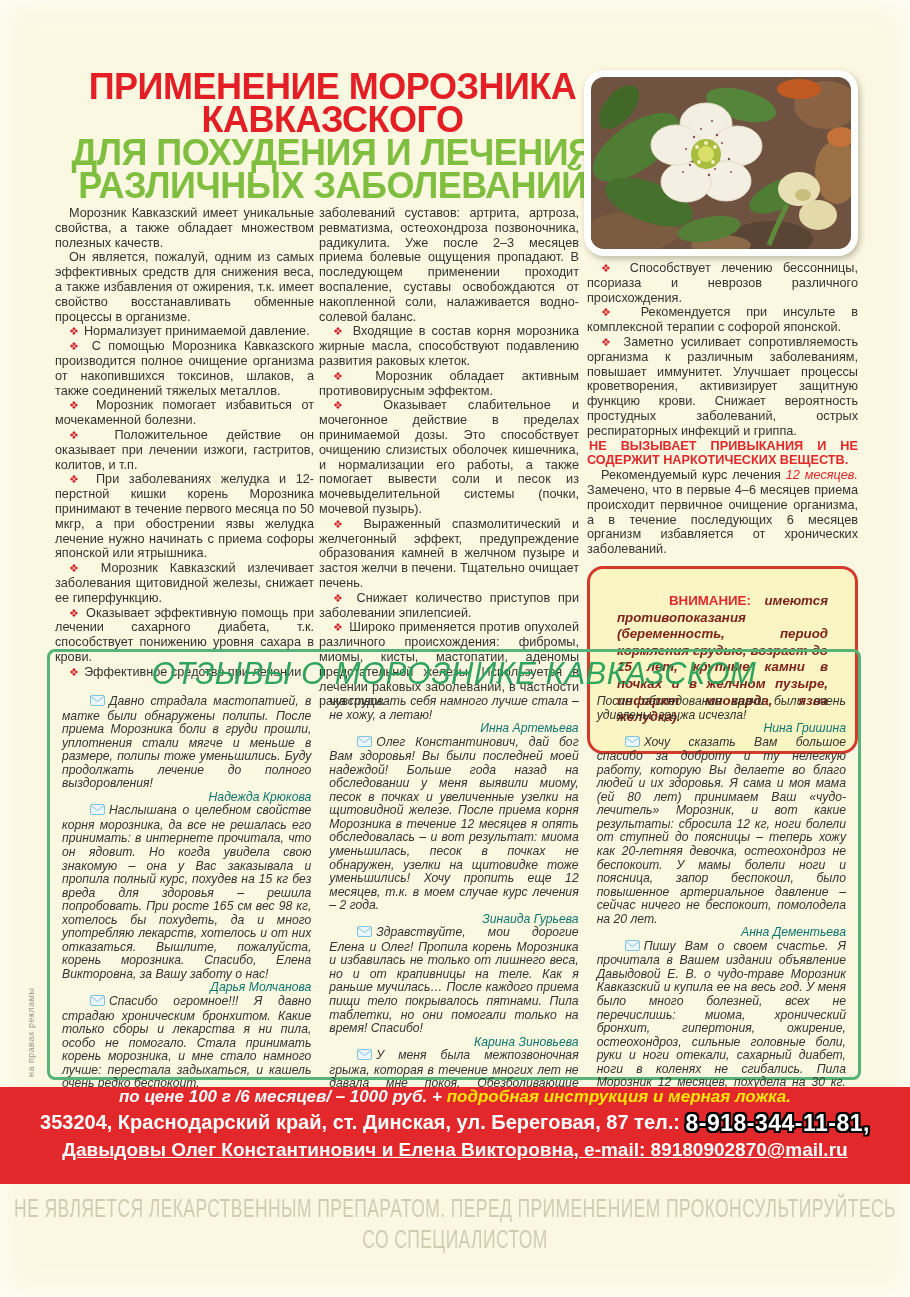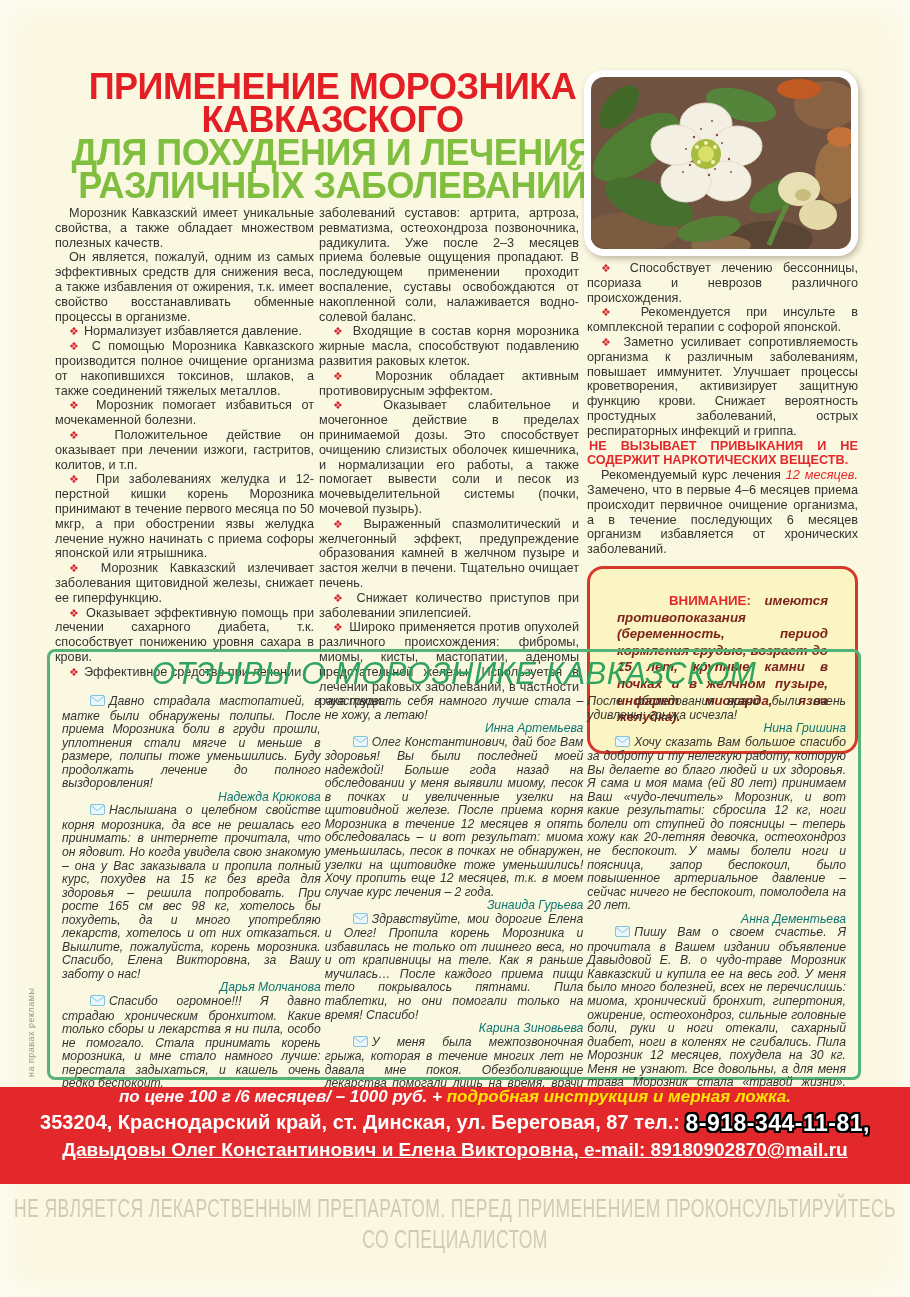--- a/index.html
+++ b/index.html
@@ -30,21 +30,21 @@
   .warning{margin-top:9px;border:3px solid #D5392B;border-radius:16px;background:#FBF5C3;
            padding:8px 11px 9px;font-weight:bold;font-style:italic;color:#7E231B;
            font-size:13.3px;line-height:16.6px;text-align:justify;}
   .warning p{margin:16px;text-indent:52px;}
   .warning .wlabel{color:#E3282B;font-style:normal;}
   
   .reviews{position:absolute;left:47px;top:649px;width:814px;height:431px;box-sizing:border-box;
            border:3px solid #57B377;border-radius:8px;padding:4px 12px 6px;}
   .reviews-header{text-align:center;color:#2FA45F;font-style:italic;font-size:31px;
                   line-height:36px;margin:0 0 3px;font-weight:400;letter-spacing:0.5px;}
-  .reviews-cols{display:flex;gap:4px;}
+  .reviews-cols{display:flex;gap:18px;}
   .rcol{flex:1;font-style:italic;font-size:12.2px;line-height:13.55px;text-align:justify;}
   .rcol p{margin:0;}
   .rcol p.rtext{text-indent:14px;}
   .rauthor{text-align:right;color:#0f766e;font-weight:normal;}
   .env{display:inline-block;vertical-align:-1px;margin-right:4px;}
   
   .banner{position:absolute;left:0;top:1087px;width:910px;height:97px;background:#E3282B;
           text-align:center;color:#fff;overflow:hidden;}
   .banner-l1{font-size:20.5px;font-weight:bold;line-height:21px;margin-top:5px;letter-spacing:0.2px;}
   .banner-l2{font-size:17px;font-weight:bold;font-style:italic;line-height:19px;}
@@ -121,21 +121,21 @@
       <ellipse cx="208" cy="112" rx="21" ry="17" fill="#E9DFB5"></ellipse>
       <ellipse cx="227" cy="138" rx="19" ry="15" fill="#E4D9A8"></ellipse>
       <ellipse cx="212" cy="118" rx="8" ry="6" fill="#C9BD7E"></ellipse>
       <path d="M196 128 Q185 150 178 168" stroke="#5E8A3C" stroke-width="5" fill="none"></path>
     </svg>
   </div>
 
   <div class="col" id="col1">
       <p><span>Морозник Кавказский имеет уникальные свойства, а также обладает множеством полезных качеств.</span></p>
       <p><span>Он является, пожалуй, одним из самых эффективных средств для снижения веса, а также избавления от ожирения, т.к. имеет свойство восстанавливать обменные процессы в организме.</span></p>
-      <p><span class="bullet">❖ </span><span>Нормализует избавляется давление.</span></p>
+      <p><span class="bullet">❖ </span><span>Нормализует принимаемой давление.</span></p>
       <p><span class="bullet">❖ </span><span>С помощью Морозника Кавказского производится полное очищение организма от накопившихся токсинов, шлаков, а также соединений тяжелых металлов.</span></p>
       <p><span class="bullet">❖ </span><span>Морозник помогает избавиться от мочекаменной болезни.</span></p>
       <p><span class="bullet">❖ </span><span>Положительное действие он оказывает при лечении изжоги, гастритов, колитов, и т.п.</span></p>
       <p><span class="bullet">❖ </span><span>При заболеваниях желудка и 12-перстной кишки корень Морозника принимают в течение первого месяца по 50 мкгр, а при обострении язвы желудка лечение нужно начинать с приема софоры японской или ятрышника.</span></p>
       <p><span class="bullet">❖ </span><span>Морозник Кавказский излечивает заболевания щитовидной железы, снижает ее гиперфункцию.</span></p>
       <p><span class="bullet">❖ </span><span>Оказывает эффективную помощь при лечении сахарного диабета, т.к. способствует понижению уровня сахара в крови.</span></p>
       <p><span class="bullet">❖ </span><span>Эффективное средство при лечении</span></p>
     </div>
   <div class="col" id="col2">
       <p style="text-indent: 0px;"><span>заболеваний суставов: артрита, артроза, ревматизма, остеохондроза позвоночника, радикулита. Уже после 2–3 месяцев приема болевые ощущения пропадают. В последующем применении проходит воспаление, суставы освобождаются от накопленной соли, налаживается водно-солевой баланс.</span></p>

